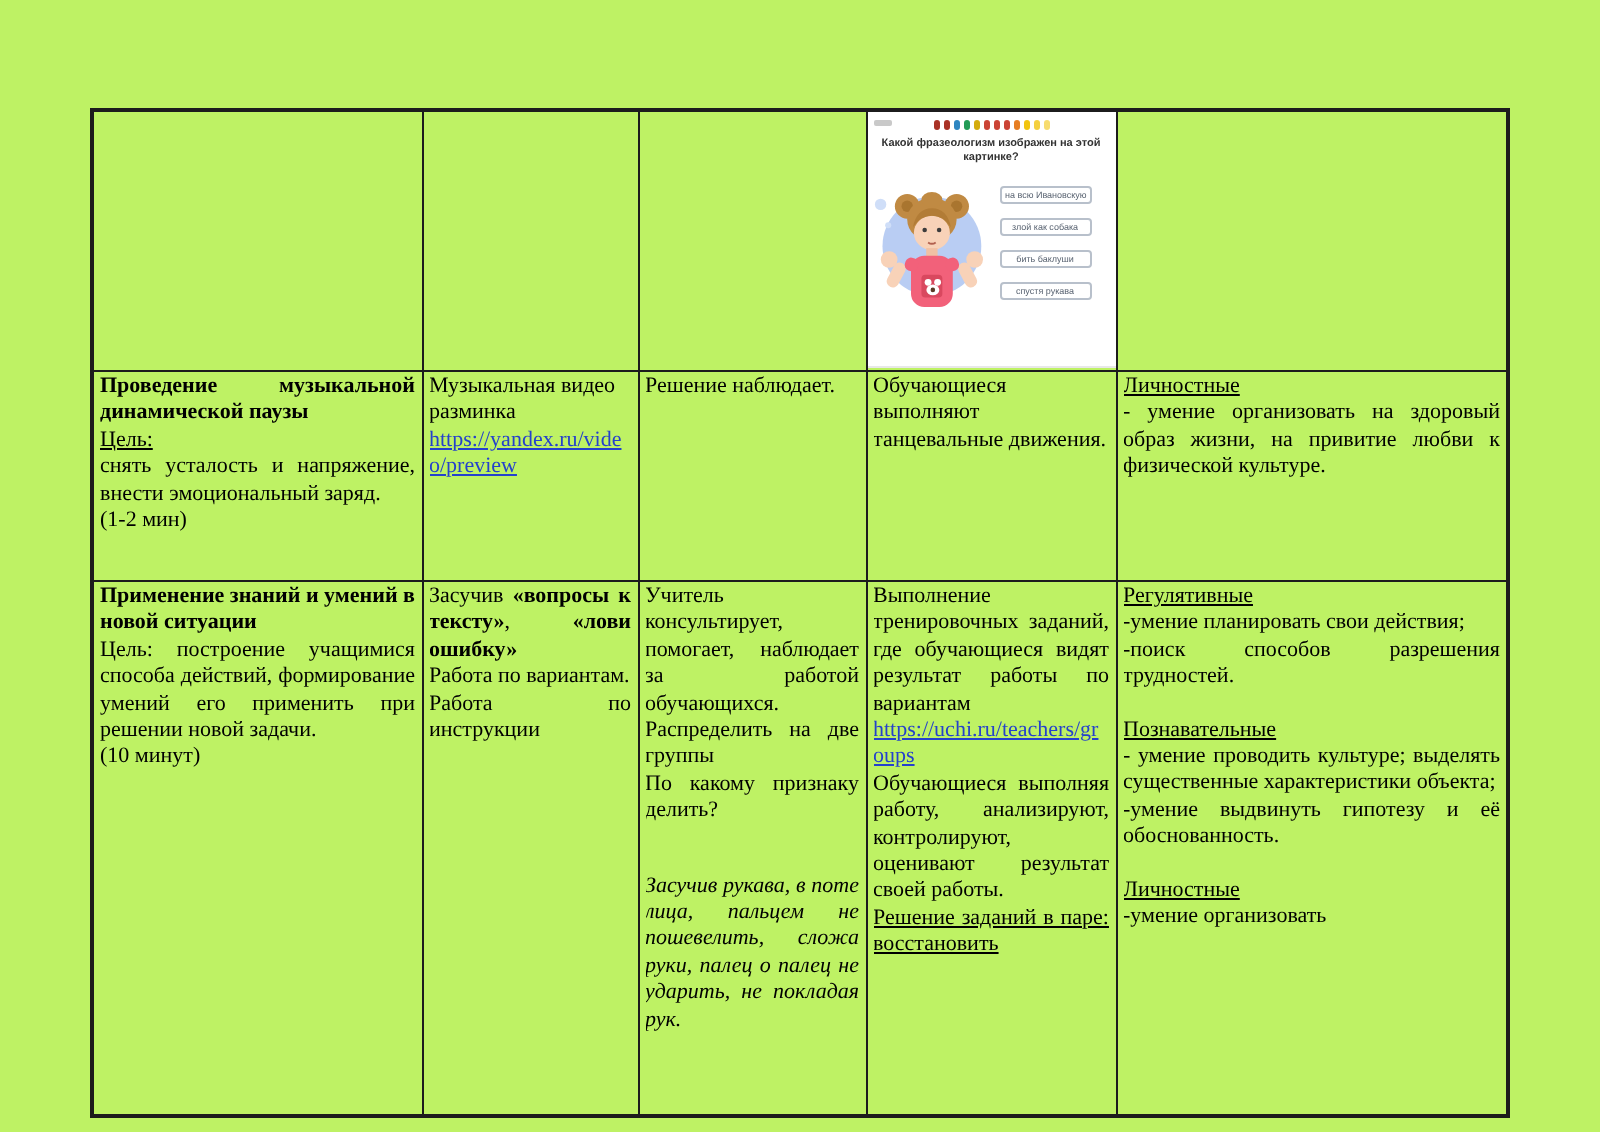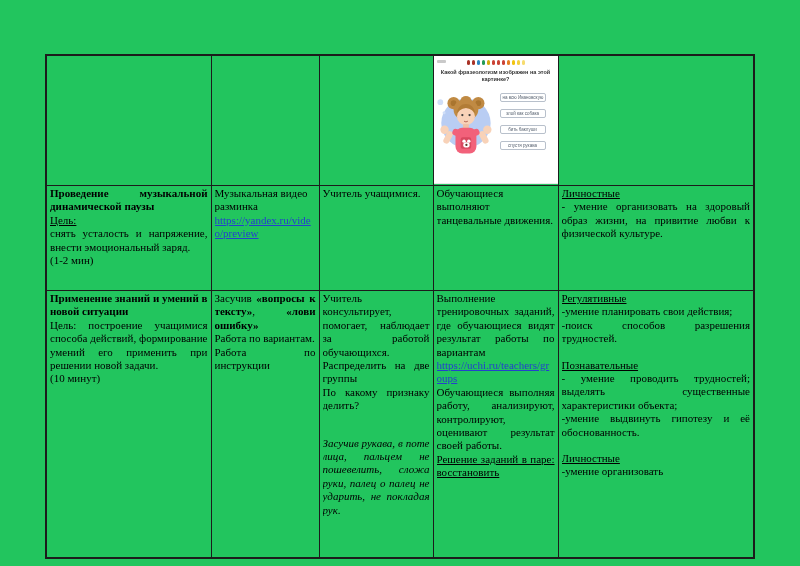--- a/index.html
+++ b/index.html
@@ -1,17 +1,17 @@
 <!DOCTYPE html>
 <html><head>
 <meta charset="utf-8">
 <style>
   html,body{margin:0;padding:0;background:#888;}
   .page{
-    position:relative;width:800px;height:566px;background:#22c55e;
+    position:relative;width:800px;height:566px;background:#bef264;
     font-family:"Liberation Serif",serif;color:#000;overflow:hidden;
   }
   table.plan{
     position:absolute;left:45px;top:54px;width:708px;
     border-collapse:collapse;table-layout:fixed;
     border:2px solid #1c1c1c;
   }
   table.plan td{
     border:1px solid #1c1c1c;vertical-align:top;
     padding:1px 3px;font-size:11px;line-height:13.4px;
@@ -145,21 +145,21 @@
         </div>
       </td>
       <td>
         <div class="cellbox">
           <div>Музыкальная видео разминка</div>
           <div><span class="link" style="color: rgb(36, 65, 204); margin-top: 36px;">https://yandex.ru/video/preview</span></div>
         </div>
       </td>
       <td>
         <div class="cellbox">
-          <div>Учитель учащимися.</div>
+          <div>Решение наблюдает.</div>
         </div>
       </td>
       <td>
         <div class="cellbox">
           <div>Обучающиеся выполняют танцевальные движения.</div>
         </div>
       </td>
       <td>
         <div class="cellbox">
           <div><span class="u">Личностные</span></div>
@@ -199,21 +199,21 @@
           <div class="j"><span class="u">Решение заданий в паре: восстановить</span></div>
         </div>
       </td>
       <td>
         <div class="cellbox">
           <div><span class="u">Регулятивные</span></div>
           <div class="j">-умение планировать свои действия;</div>
           <div class="j">-поиск способов разрешения трудностей.</div>
           <div class="sp"></div>
           <div><span class="u">Познавательные</span></div>
-          <div class="j">- умение проводить трудностей; выделять существенные характеристики объекта;</div>
+          <div class="j">- умение проводить культуре; выделять существенные характеристики объекта;</div>
           <div class="j">-умение выдвинуть гипотезу и её обоснованность.</div>
           <div class="sp"></div>
           <div><span class="u">Личностные</span></div>
           <div class="j">-умение организовать</div>
         </div>
       </td>
     </tr>
   </tbody>
     </table>
 </div>

